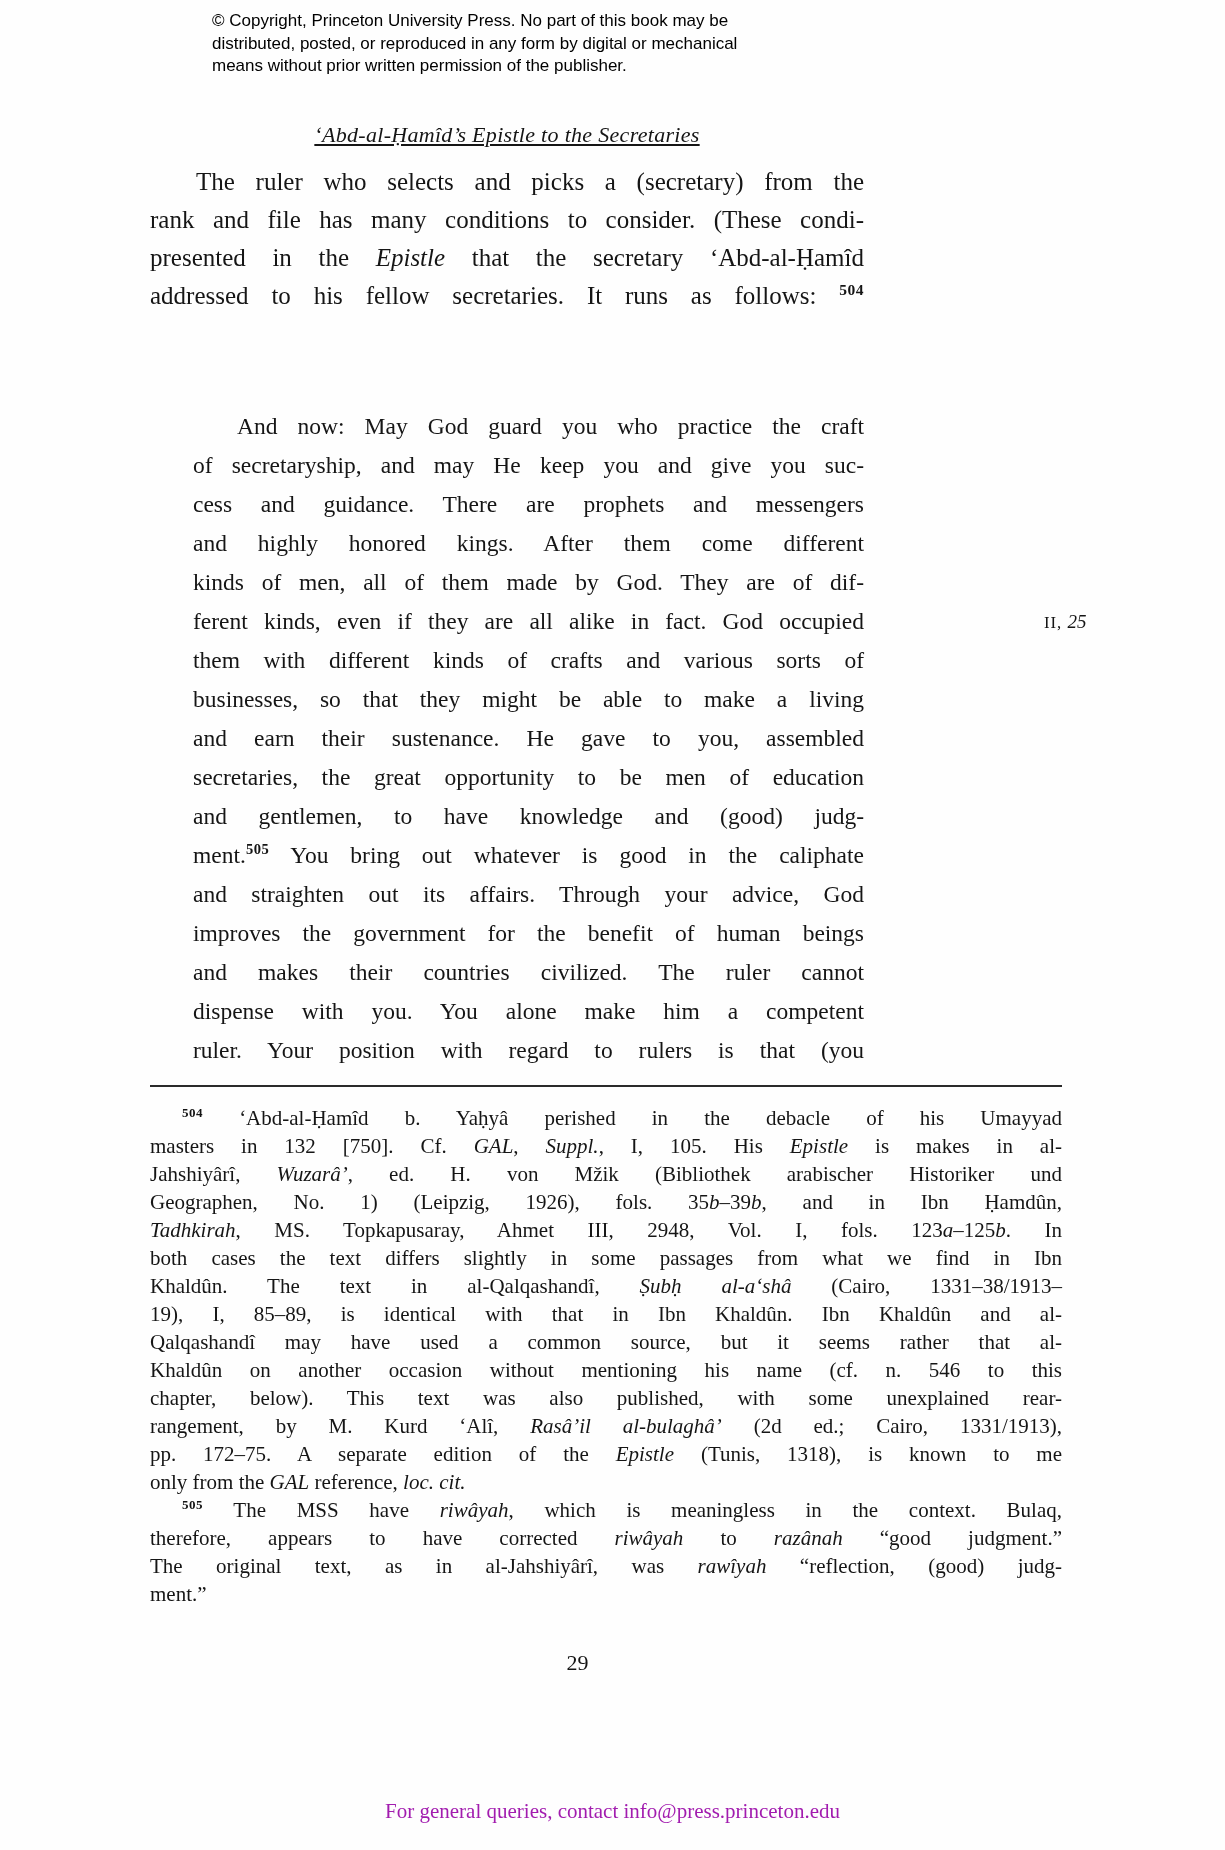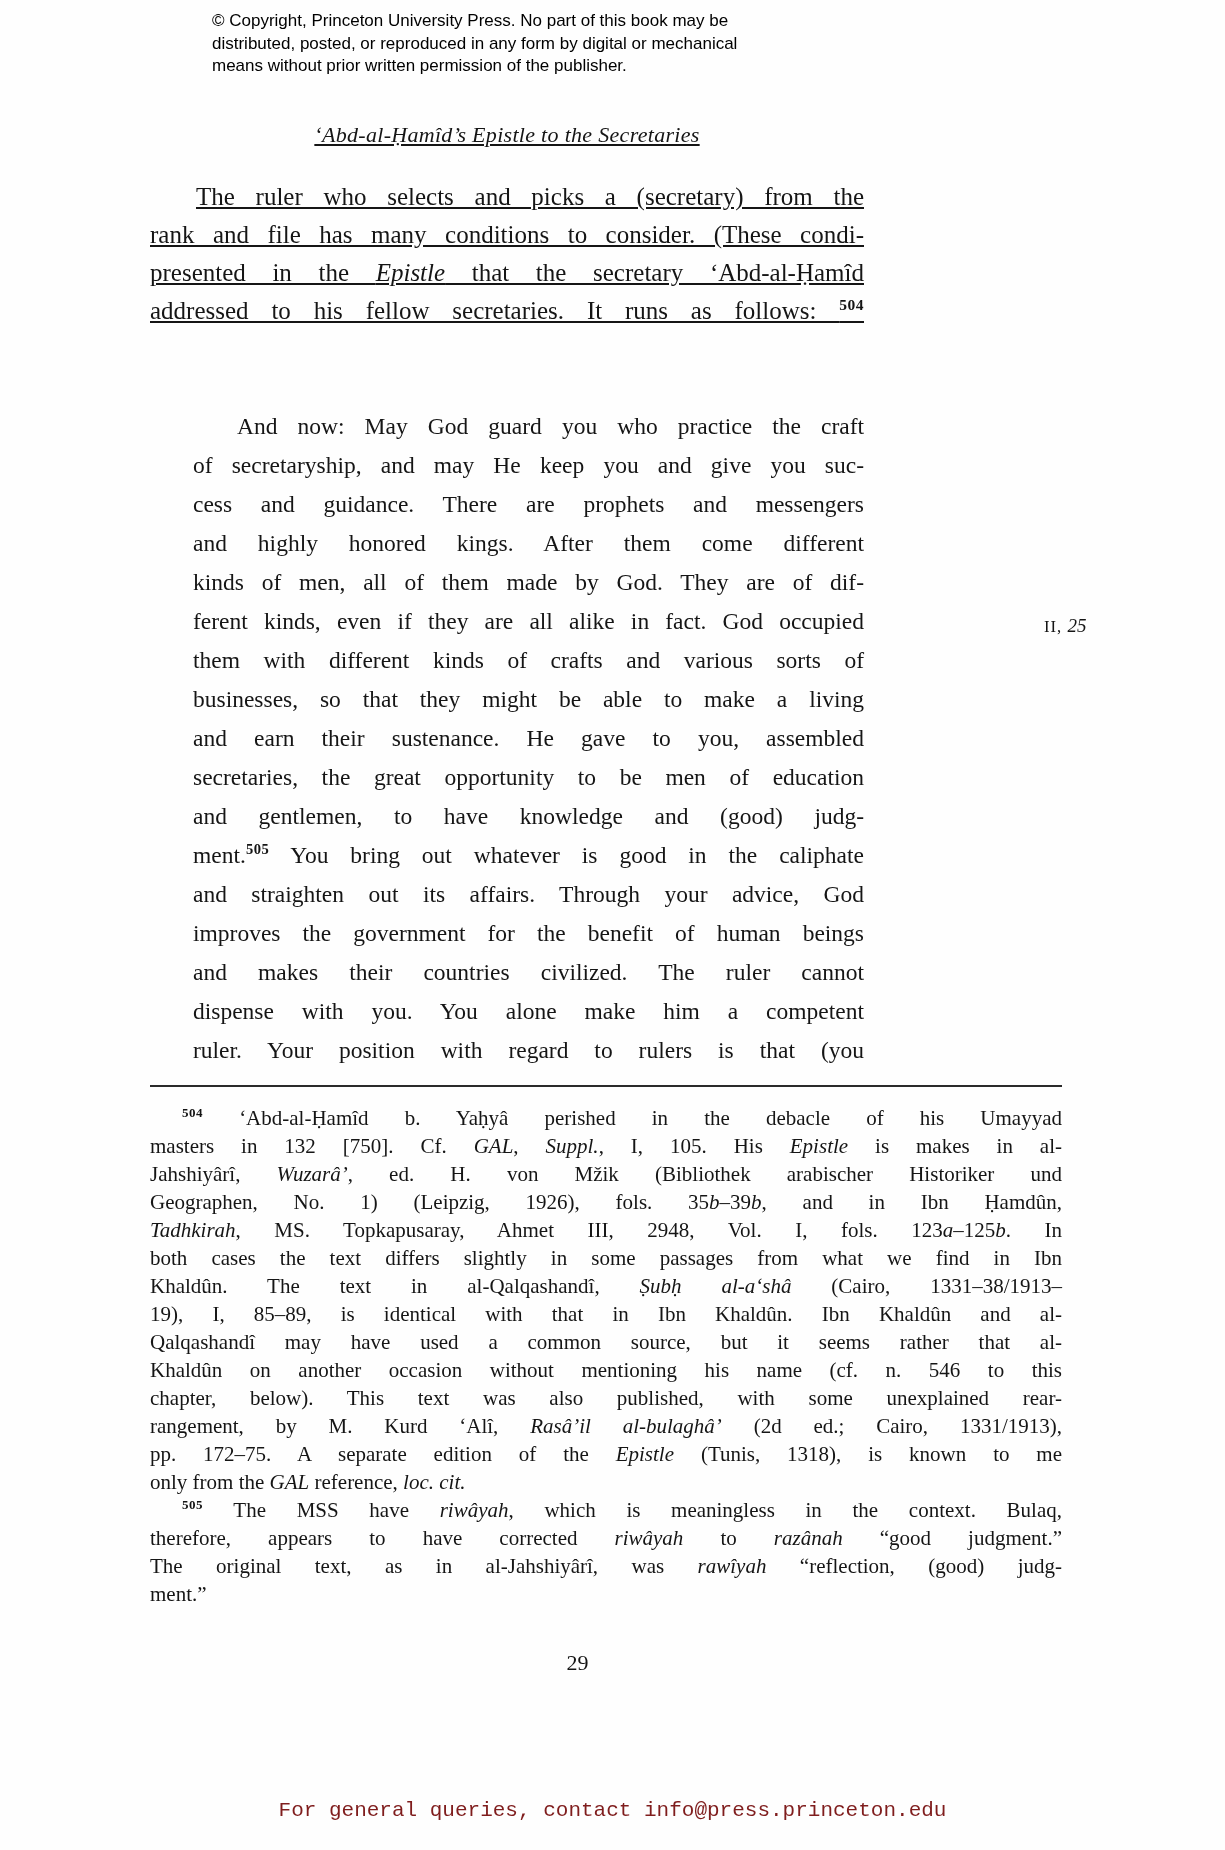--- a/index.html
+++ b/index.html
@@ -12,48 +12,48 @@
   .copyright{
     position:absolute;left:212px;top:10px;width:620px;
     font-family:"Liberation Sans","DejaVu Sans",sans-serif;
     font-size:17px;line-height:22.5px;color:#000;
   }
   .running-head{
     position:absolute;left:150px;top:122px;width:714px;
     text-align:center;font-style:italic;font-size:22px;letter-spacing:.3px;text-decoration:underline;
   }
   .para{
-    position:absolute;left:150px;top:178px;width:714px;
-    font-size:25px;line-height:38px;text-decoration:underline;
+    position:absolute;left:150px;top:163px;width:714px;
+    font-size:25px;line-height:38px;
   }
   .quote{
     position:absolute;left:193px;top:407px;width:671px;
     font-size:23.5px;line-height:39px;
   }
   .margin-note{
     position:absolute;left:1044px;top:610px;width:120px;
-    font-size:19px;line-height:32px;
+    font-size:19px;line-height:24px;
   }
   .fn-rule{
     position:absolute;left:150px;top:1085px;width:912px;height:2px;
     background:#2a2a2a;
   }
   .footnotes{
     position:absolute;left:150px;top:1104px;width:912px;
     font-size:21px;line-height:28px;
   }
   .page-number{
     position:absolute;left:150px;top:1650px;width:855px;
     text-align:center;font-size:22px;
   }
   .footer{
     position:absolute;left:0;top:1799px;width:1225px;
     text-align:center;
-    font-family:Liberation Mono, monospace;
-    font-size:21px;color:#7f1d1d;
+    font-family:Liberation Serif, serif;
+    font-size:21px;color:#a21caf;
   }
   
   .tl{
     text-align:justify;text-align-last:justify;
     white-space:normal;
   }
   .tl.nj{text-align:left;text-align-last:left;}
   .para .tl.ind{text-indent:46px;}
   .quote .tl.ind{text-indent:44px;}
   .footnotes .tl.ind{text-indent:32px;}

